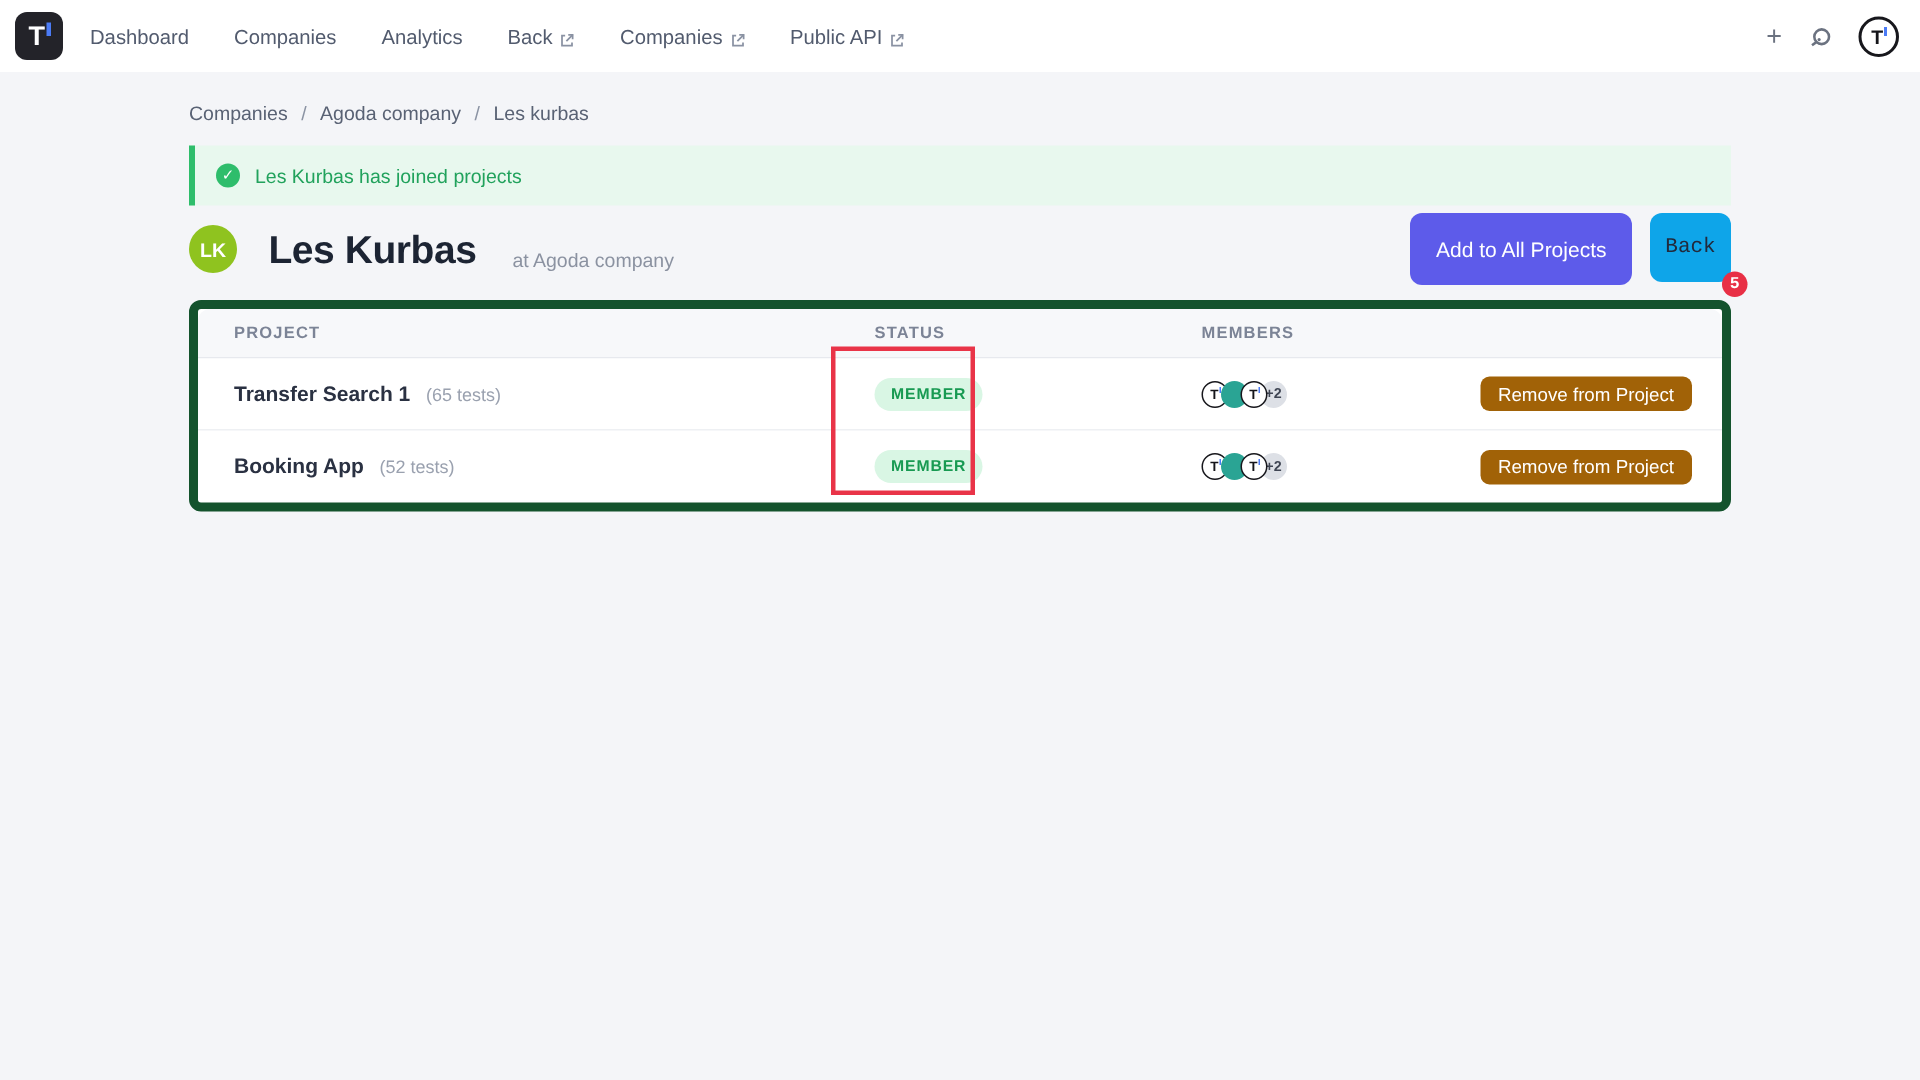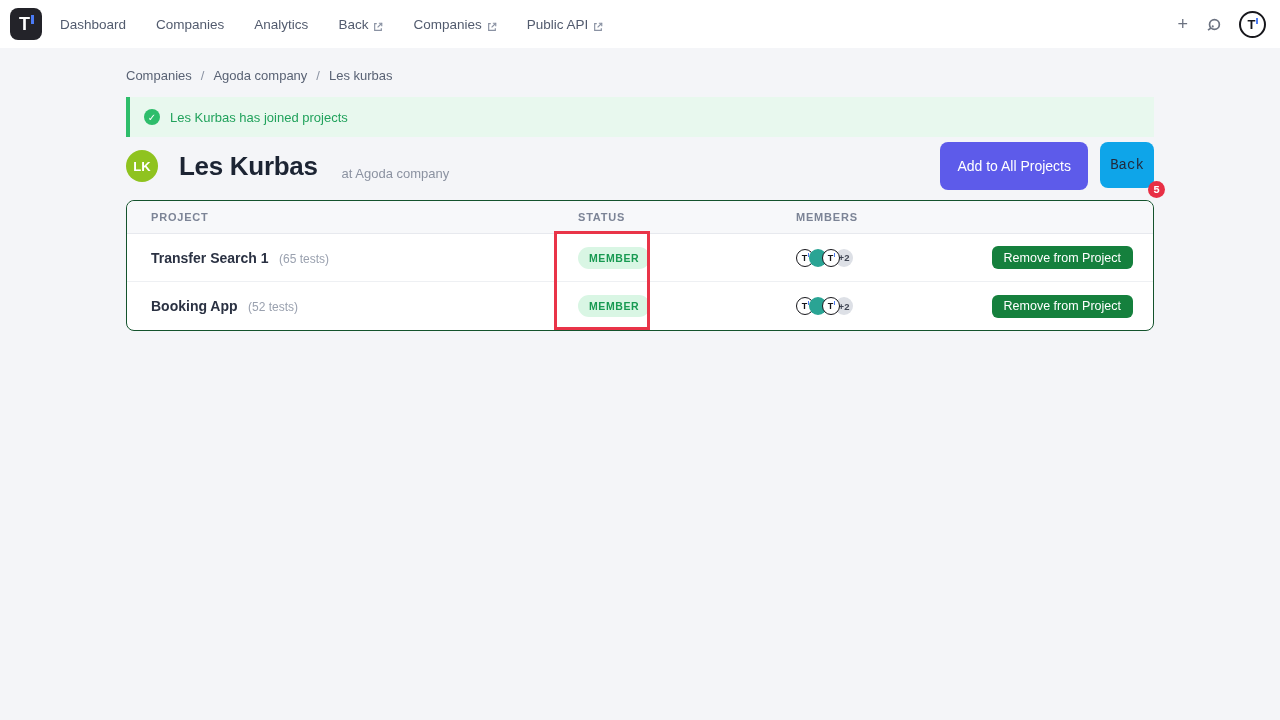--- a/index.html
+++ b/index.html
@@ -92,21 +92,21 @@
   .count-badge {
     position: absolute; right: -11px; bottom: -10px;
     width: 17px; height: 17px; border-radius: 50%;
     background: #e82f45; color: #fff; font-size: 11px; font-weight: 700;
     display: flex; align-items: center; justify-content: center;
   }
 
   
   .card {
     position: absolute; left: 126px; top: 200px; width: 1028px;
-    background: #ffffff; border: 1px solid #14532d; border-radius: 8px;
+    background: #ffffff; border: 6px solid #14532d; border-radius: 8px;
   }
   .thead, .trow {
     display: grid;
     grid-template-columns: 405px 216px 180px 1fr;
     align-items: center;
     padding: 0 20px 0 24px;
   }
   .thead {
     height: 33px; background: #f7f8fa;
     border-bottom: 1px solid #e7e9ee; border-radius: 8px 8px 0 0;
@@ -132,21 +132,21 @@
     display: flex; align-items: center; justify-content: center;
   }
   .av-logo { background: #fff; border: 1.5px solid #17171c; }
   .av-logo .tee { font-weight: 800; font-size: 9px; color: #15151a; margin-left: -1px; }
   .av-logo .accent { position: absolute; top: 3px; right: 4px; width: 1.5px; height: 4px; background: #4b7bf5; }
   .av-1 { z-index: 1; }
   .av-teal { background: #2aa494; z-index: 2; }
   .av-3 { z-index: 4; }
   .av-more { background: #dde0e6; color: #3f4553; font-size: 9.5px; font-weight: 600; z-index: 3; margin-right: 0; }
   .btn-remove {
-    background: #15803d; color: #ffffff; font-size: 12.5px;
+    background: #a16207; color: #ffffff; font-size: 12.5px;
     height: 23px; padding: 0 12px; border-radius: 6px;
   }
 
   
   .highlight-rect {
     position: absolute; left: 554px; top: 231px; width: 96px; height: 99px;
     border: 3px solid #e93448; pointer-events: none; z-index: 50;
   }
 </style>
 </head>

